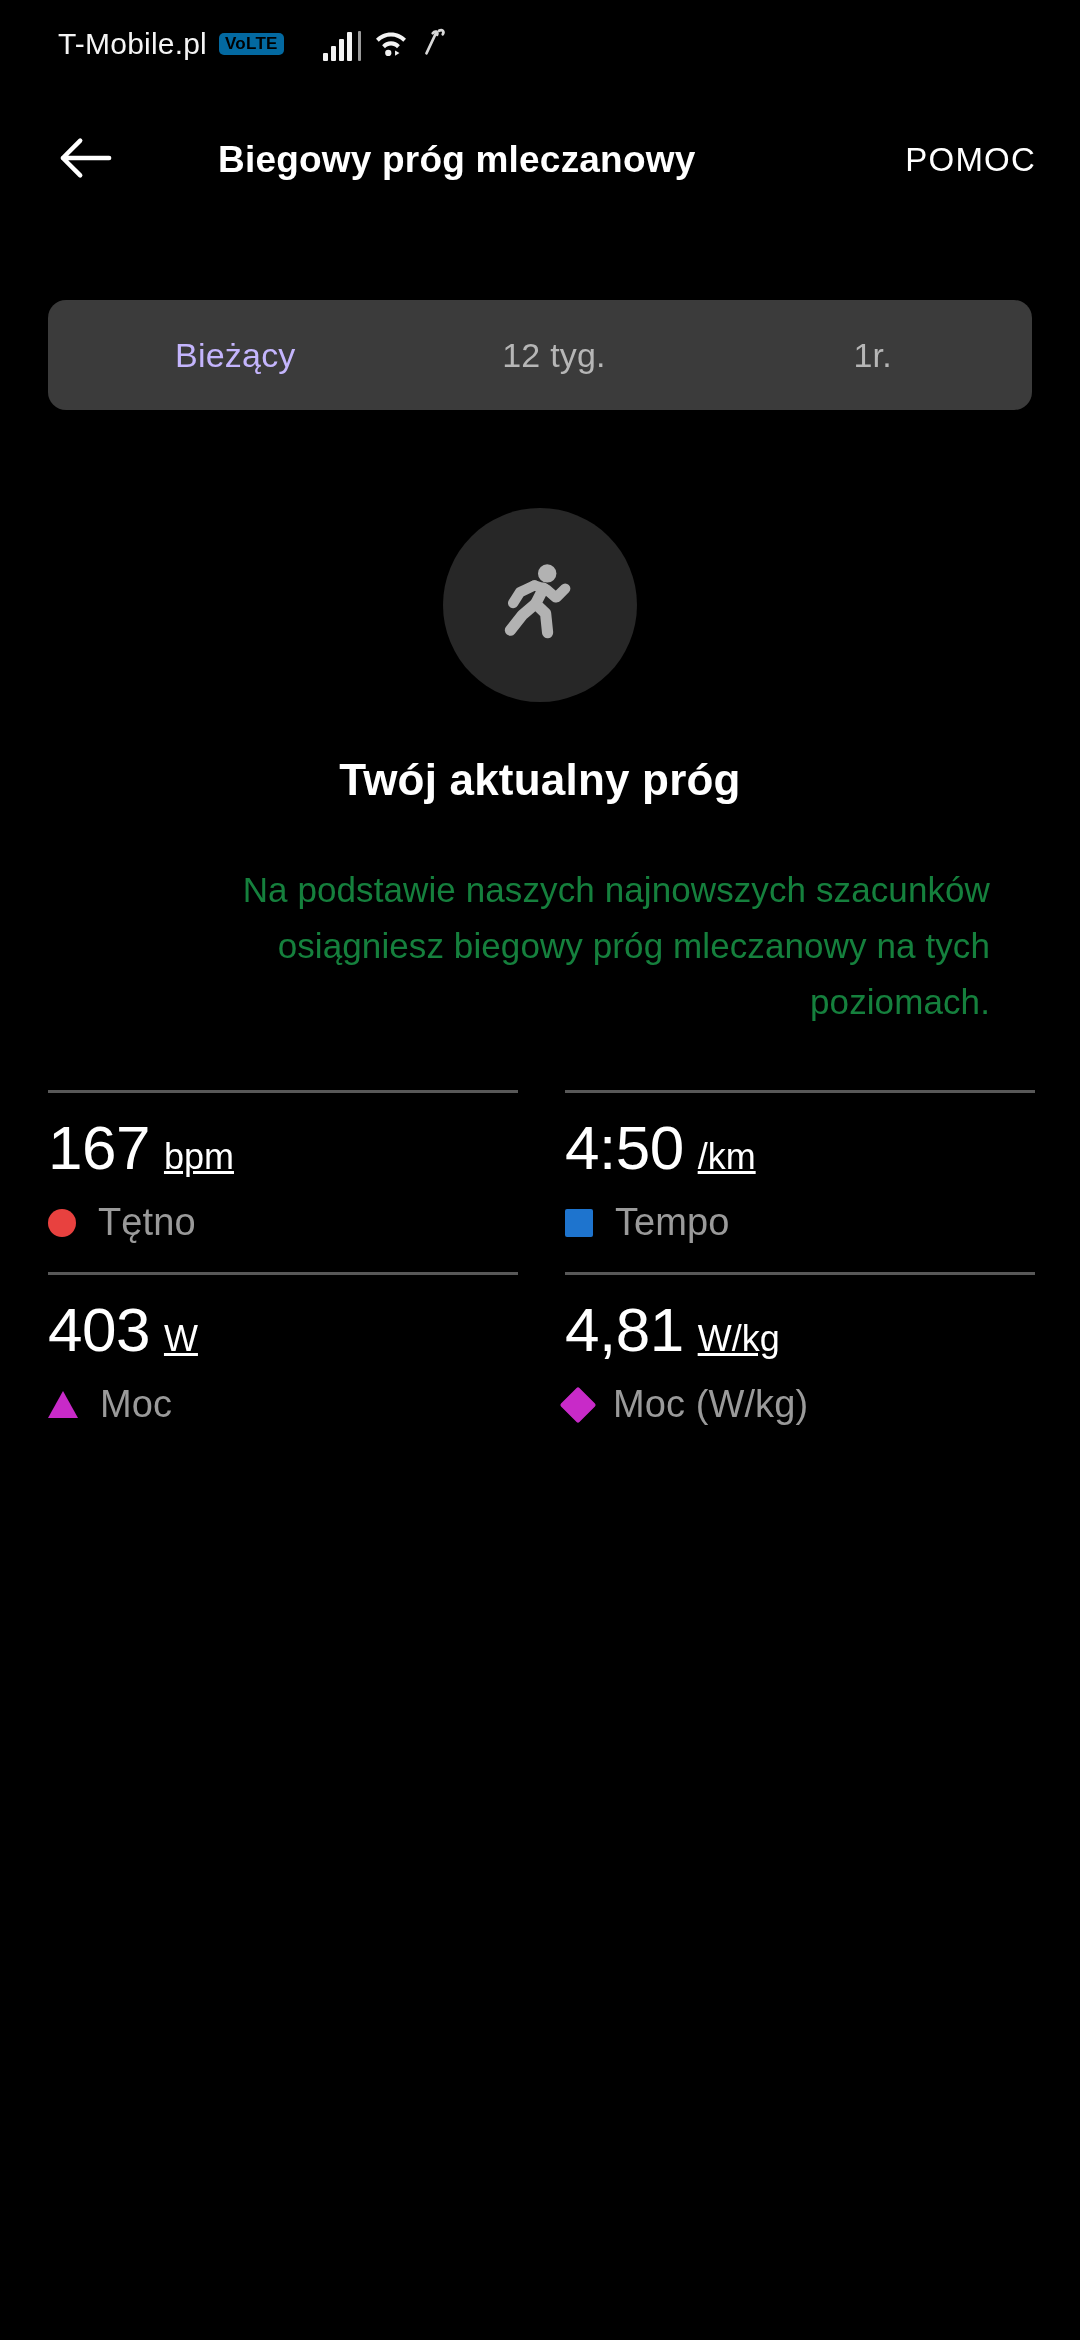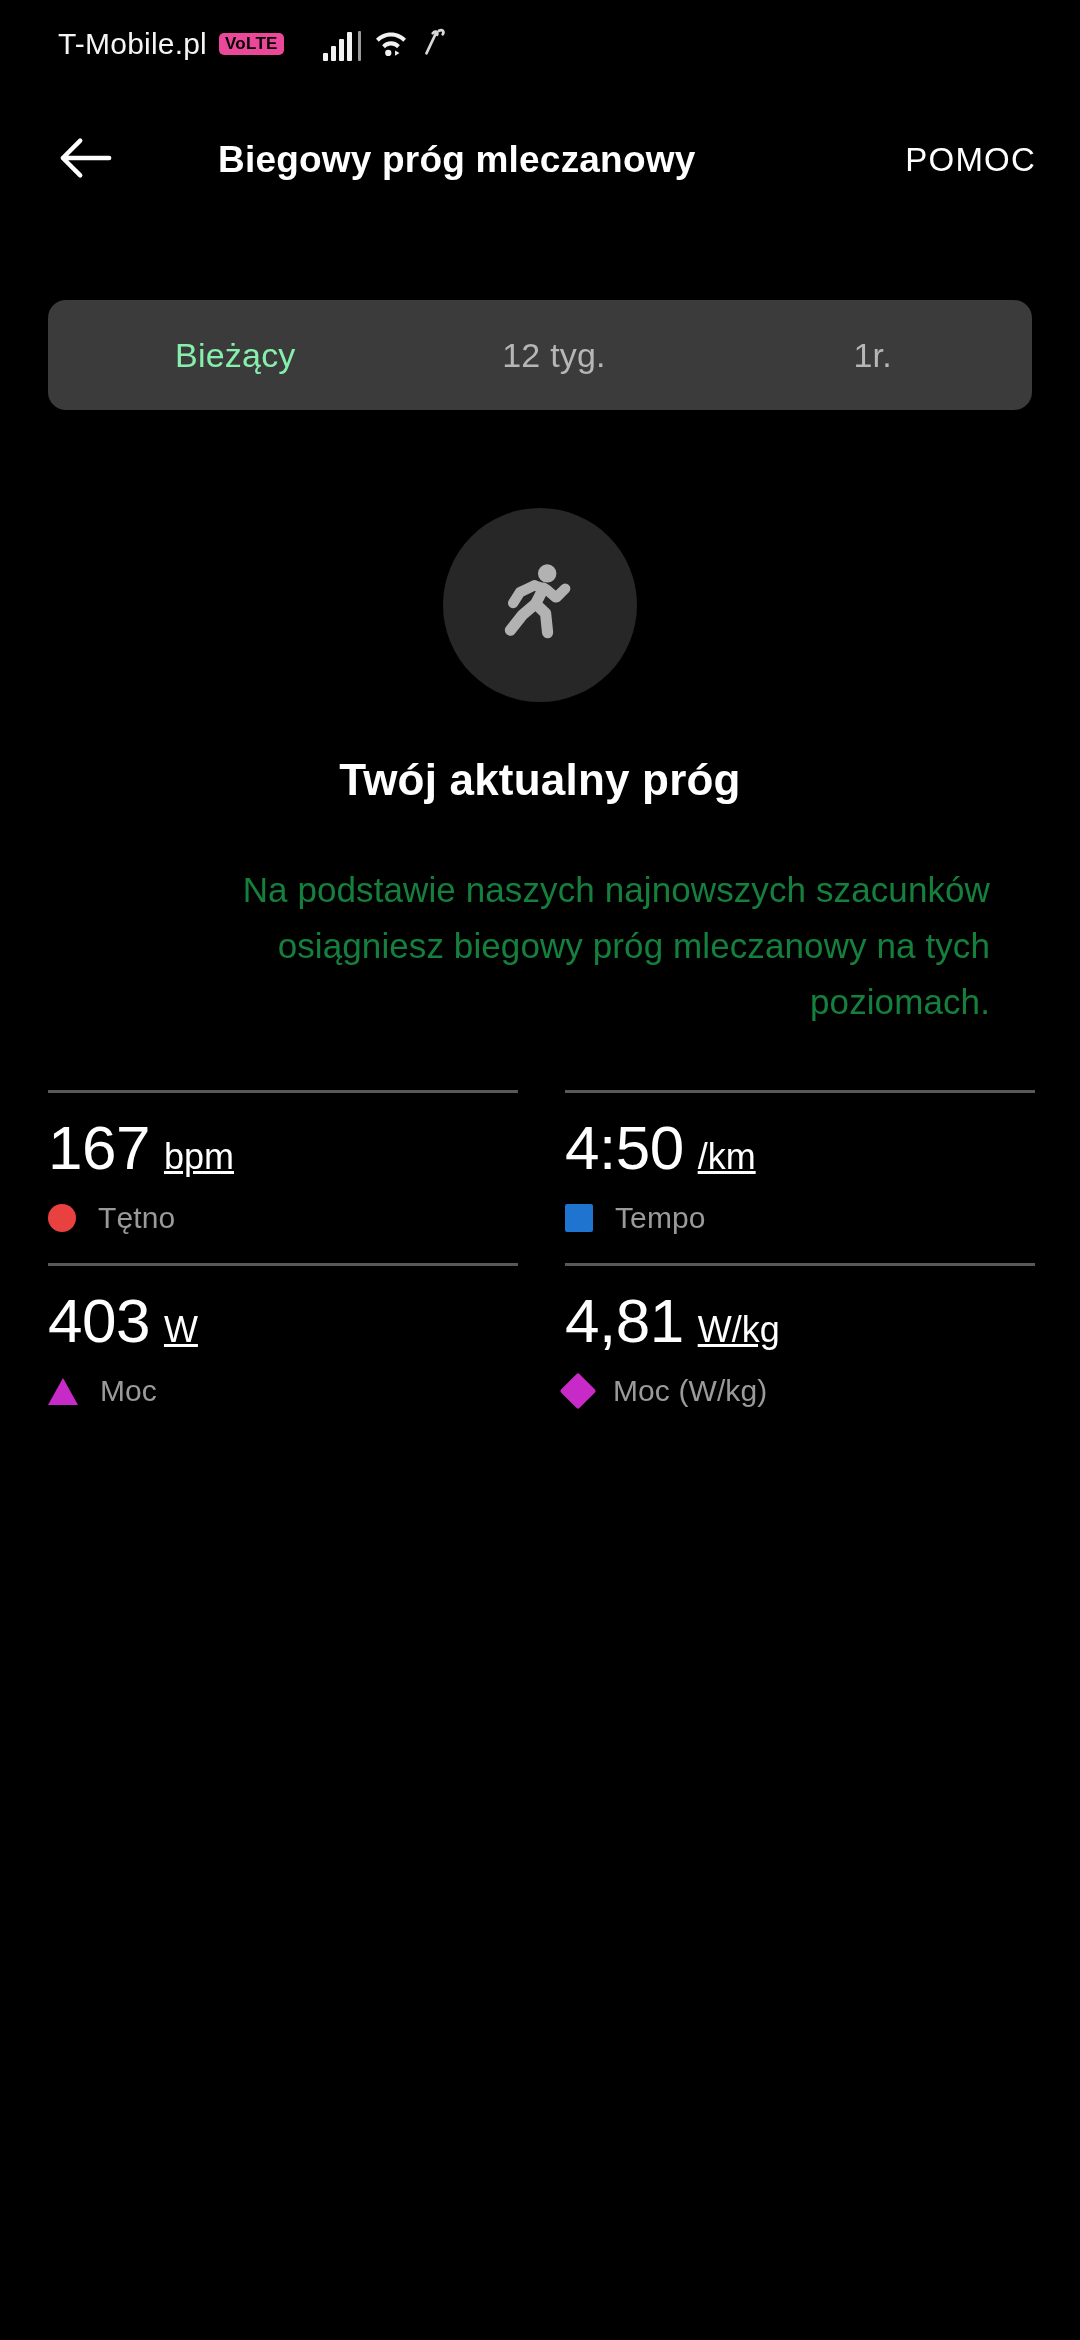--- a/index.html
+++ b/index.html
@@ -12,21 +12,21 @@
   .phone { position:relative; width:1080px; height:2340px; background:#000; }
 
   
   .statusbar {
     position:absolute; top:0; left:0; width:864px; height:88px;
     display:flex; align-items:center; color:#f2f2f2;
   }
   .sb-left { display:flex; align-items:center; gap:12px; margin-left:58px; }
   .carrier { font-size:30px; letter-spacing:.2px; color:#f4f4f4; }
   .volte {
-    background:#ec4899; color:#000; font-size:17px; font-weight:bold;
+    background:#0369a1; color:#000; font-size:17px; font-weight:bold;
     border-radius:5px; padding:2px 6px 3px; letter-spacing:.3px;
     line-height:1; font-family:"Liberation Sans", sans-serif;
   }
   .sb-icons { display:flex; align-items:flex-end; gap:13px; margin-left:27px; }
   .bars { display:flex; align-items:flex-end; gap:3px; height:30px; }
   .bars i { display:block; width:5px; background:#f2f2f2; border-radius:1px; }
   .bars i:nth-child(1){height:8px;} .bars i:nth-child(2){height:15px;}
   .bars i:nth-child(3){height:22px;} .bars i:nth-child(4){height:29px;}
   .bars .sep { width:3px; height:30px; background:#9a9a9a; margin-left:3px; border-radius:1px;}
   .sb-right {
@@ -68,21 +68,21 @@
     position:absolute; left:48px; top:300px;
     width:984px; height:110px;
     background:#3b3b3b; border-radius:18px;
     display:flex; align-items:center;
   }
   .tab {
     flex:1; text-align:center; font-size:34px; color:#b6b6b6;
     letter-spacing:.2px; height:100%; display:flex;
     align-items:center; justify-content:center;
   }
-  .tab.active { color:#86efac;padding-left:28px; }
+  .tab.active { color:#c4b5fd;padding-left:28px; }
 
   
   .hero-circle {
     position:absolute; left:443px; top:508px;
     width:194px; height:194px; border-radius:50%;
     background:#272727;
     display:flex; align-items:center; justify-content:center;
   }
   .hero-title {
     position:absolute; left:0; top:755px; width:1080px;
@@ -109,21 +109,21 @@
   .metric .rule { height:3px; background:#585858; width:100%; }
   .metric .value {
     margin-top:24px; display:flex; align-items:baseline;
     color:#ffffff; white-space:nowrap;
   }
   .metric .value .num { font-size:62px; letter-spacing:-.5px; line-height:1; }
   .metric .value .unit { font-size:36px; margin-left:14px; line-height:1;text-decoration:underline; }
   .metric .legend {
     margin-top:22px; display:flex; align-items:center; gap:22px;
   }
-  .metric .legend .label { font-size:30px; color:#9a9a9a; letter-spacing:.1px; }
+  .metric .legend .label { font-size:38px; color:#9a9a9a; letter-spacing:.1px; }
 
   .mk { width:28px; height:28px; flex:0 0 28px; }
   .mk-circle { border-radius:50%; }
   .mk-square { border-radius:2px; }
   .mk-tri {
     width:0; height:0; flex:0 0 30px;
     border-left:15px solid transparent;
     border-right:15px solid transparent;
     border-bottom:27px solid currentColor;
     background:none !important;

